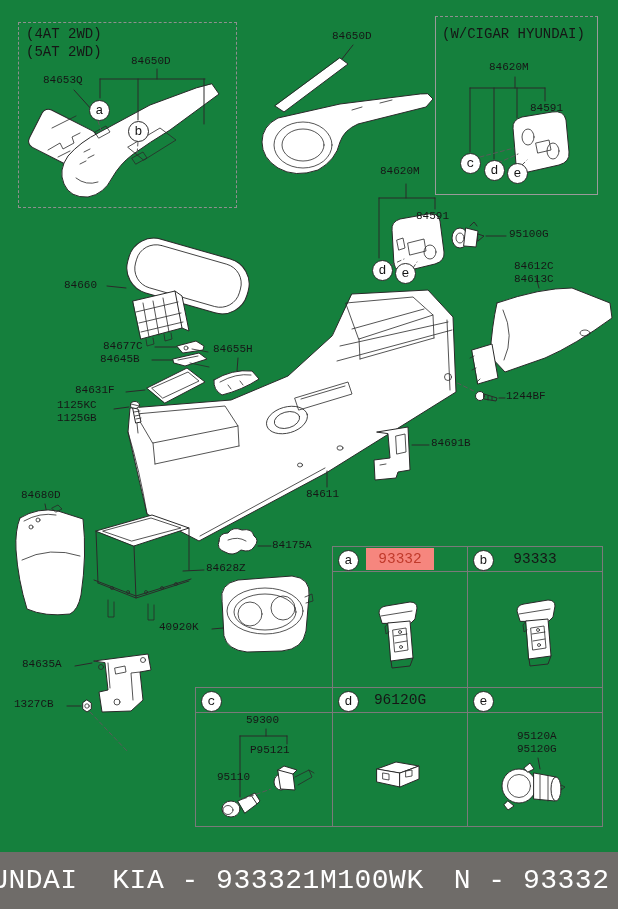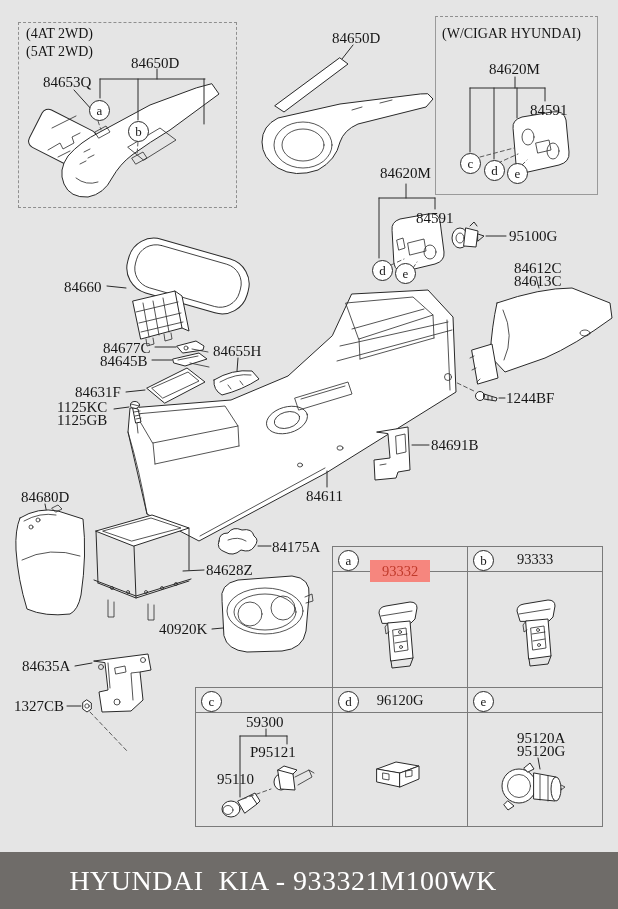--- a/index.html
+++ b/index.html
@@ -1,38 +1,38 @@
 <!DOCTYPE html>
 <html><head>
 <meta charset="utf-8">
 <style>
   html,body{margin:0;padding:0;background:#fff;}
-  #stage{position:relative;width:618px;height:909px;background:#e5e5e5;overflow:hidden;
-         font-family:Liberation Serif, serif;color:#161616;}
+  #stage{position:relative;width:618px;height:909px;background:#15803d;overflow:hidden;
+         font-family:Liberation Mono, monospace;color:#161616;}
   svg.art{position:absolute;left:0;top:0;z-index:1;}
   svg.art *{stroke:#2a2a2a;stroke-width:1;fill:none;stroke-linejoin:round;stroke-linecap:round;}
   svg.art .f{fill:#ffffff;}
   svg.art .d{stroke-dasharray:4 3;stroke:#5a5a5a;}
   svg.art .thin{stroke-width:.8;}
-  .lbl{position:absolute;z-index:3;font-size:15px;line-height:1;white-space:nowrap;color:#161616;}
+  .lbl{position:absolute;z-index:3;font-size:11px;line-height:1;white-space:nowrap;color:#161616;}
   .lbl.sm{font-size:14px;}
   .callout{position:absolute;z-index:3;width:19px;height:19px;border:1.4px solid #2a2a2a;border-radius:50%;
            background:#fff;display:flex;align-items:center;justify-content:center;
            font-size:13px;line-height:1;}
   .dashedbox{position:absolute;z-index:2;border:1.5px dashed #8f8f8f;}
   .solidbox{position:absolute;z-index:2;border:1px solid #9a9a9a;border-top:1.5px dashed #8f8f8f;}
   .tbl{position:absolute;z-index:2;display:flex;border:1px solid #7a7a7a;box-sizing:border-box;}
   .cell{position:relative;box-sizing:border-box;border-right:1px solid #7a7a7a;}
   .cell:last-child{border-right:none;}
   .hdr{position:relative;height:25px;border-bottom:1px solid #7a7a7a;box-sizing:border-box;}
   .hdr .callout{left:5px;top:3px;}
   .hdr .num{position:absolute;left:0;right:0;top:0;bottom:0;text-align:center;
             line-height:25px;font-size:14.5px;}
   .hl{display:inline-block;background:#f6867e;color:#c03a2b;padding:0 12px;line-height:22px;
-      margin-top:13px;}
+      margin-top:1px;}
   #footer{position:absolute;z-index:4;left:0;top:852px;width:618px;height:57px;background:#6f6c69;
           display:flex;align-items:center;justify-content:center;gap:30px;box-sizing:border-box;
           padding-right:52px;}
   #footer span{color:#fff;font-size:28px;white-space:pre;letter-spacing:.5px;}
 </style>
 </head>
 <body>
 
 <div id="stage">
 
@@ -354,15 +354,16 @@
   </div>
 
   <div class="lbl" style="left:246px;top:715px;">59300</div>
   <div class="lbl" style="left:250px;top:745px;text-align:center;">P95121</div>
   <div class="lbl" style="left:217px;top:772px;">95110</div>
   <div class="lbl" style="left:517px;top:731px;">95120A</div>
   <div class="lbl" style="left:517px;top:744px;text-align:right;">95120G</div>
 
   <div id="footer">
     <span>HYUNDAI  KIA - 933321M100WK</span>
+    <span>N - 93332</span>
   </div>
 
 </div>
 
 </body></html>

